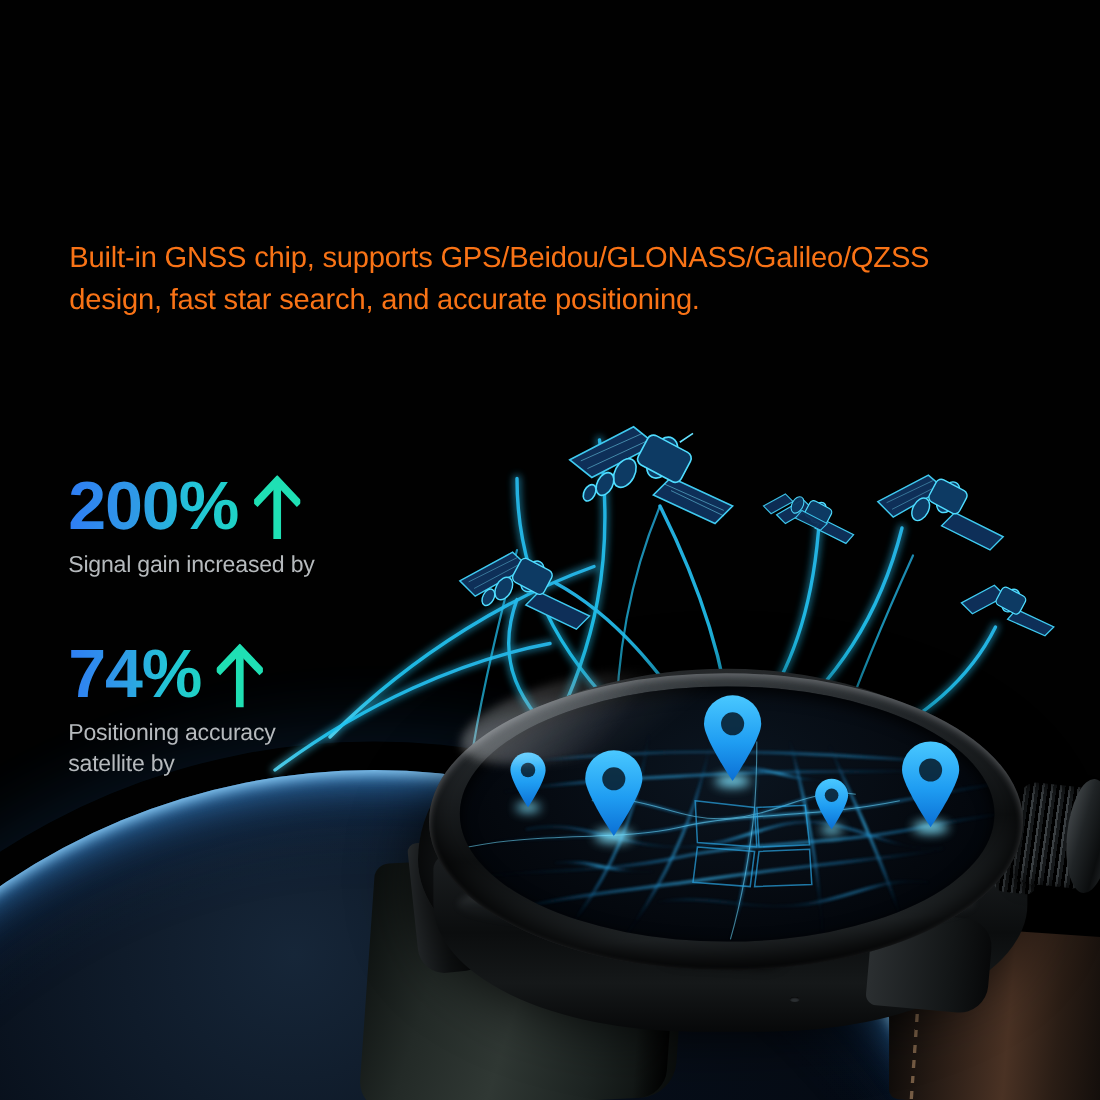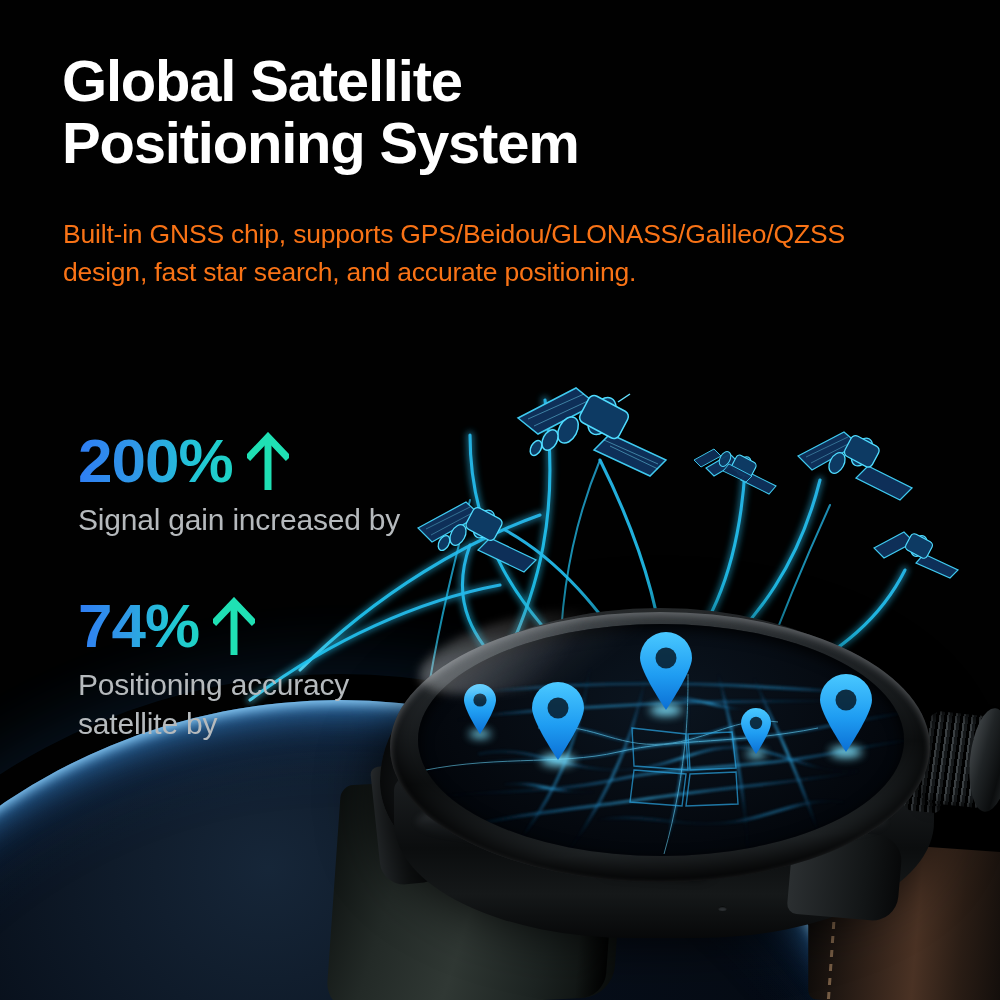--- a/index.html
+++ b/index.html
@@ -165,31 +165,31 @@
   
   .title {
     position:absolute; left:62px; top:50px; width:700px;
     color:#fff; font-weight:700; font-size:58px; line-height:1.07;
     letter-spacing:-1.2px;
   }
   .body-copy {
     position:absolute; left:63px; top:215px; width:910px;
     color:#f97316; font-size:26.5px; line-height:1.44; letter-spacing:-.2px;
   }
-  .stats { position:absolute; left:78px; top:430px; width:400px; }
+  .stats { position:absolute; left:62px; top:430px; width:400px; }
   .stat { margin-bottom:56px; }
   .stat-row { display:flex; align-items:center; gap:14px; }
   .stat-num {
     font-size:62px; font-weight:700; letter-spacing:-1px; line-height:1;
     background:linear-gradient(92deg,#2f7df4 0%,#2f9ae6 40%,#23c3d8 72%,#1ed3c4 100%);
     -webkit-background-clip:text; background-clip:text; color:transparent;
   }
   .arrow-up { width:42px; height:58px; flex:0 0 auto; }
   .stat-label {
-    color:#b6babd; font-size:30px; line-height:1.3; margin-top:8px; letter-spacing:-.2px;
+    color:#b6babd; font-size:21px; line-height:1.3; margin-top:8px; letter-spacing:-.2px;
   }
 </style>
 </head>
 <body>
 
 <div class="stage">
 
   <div class="earth-wrap">
     <div class="earth-glow"></div>
     <div class="earth-body"></div>
@@ -439,24 +439,20 @@
             <path d="M428,128 C428,128 402,90 402,76 A26,26 0 0 1 454,76 C454,90 428,128 428,128 Z"></path>
             <circle cx="428" cy="76" r="10.5" fill="#061826" opacity=".85"></circle>
           </g>
         </g>
       </svg>
     </div>
     <div class="screen-gloss"></div>
     <div class="bezel-gloss"></div>
   </div>
 
-  <div class="title">
-    <div>Global Satellite</div>
-    <div>Positioning System</div>
-  </div>
 
   <div class="body-copy">
     <div>Built-in GNSS chip, supports GPS/Beidou/GLONASS/Galileo/QZSS</div>
     <div>design, fast star search, and accurate positioning.</div>
   </div>
 
   <div class="stats">
 
     <div class="stat">
       <div class="stat-row">

